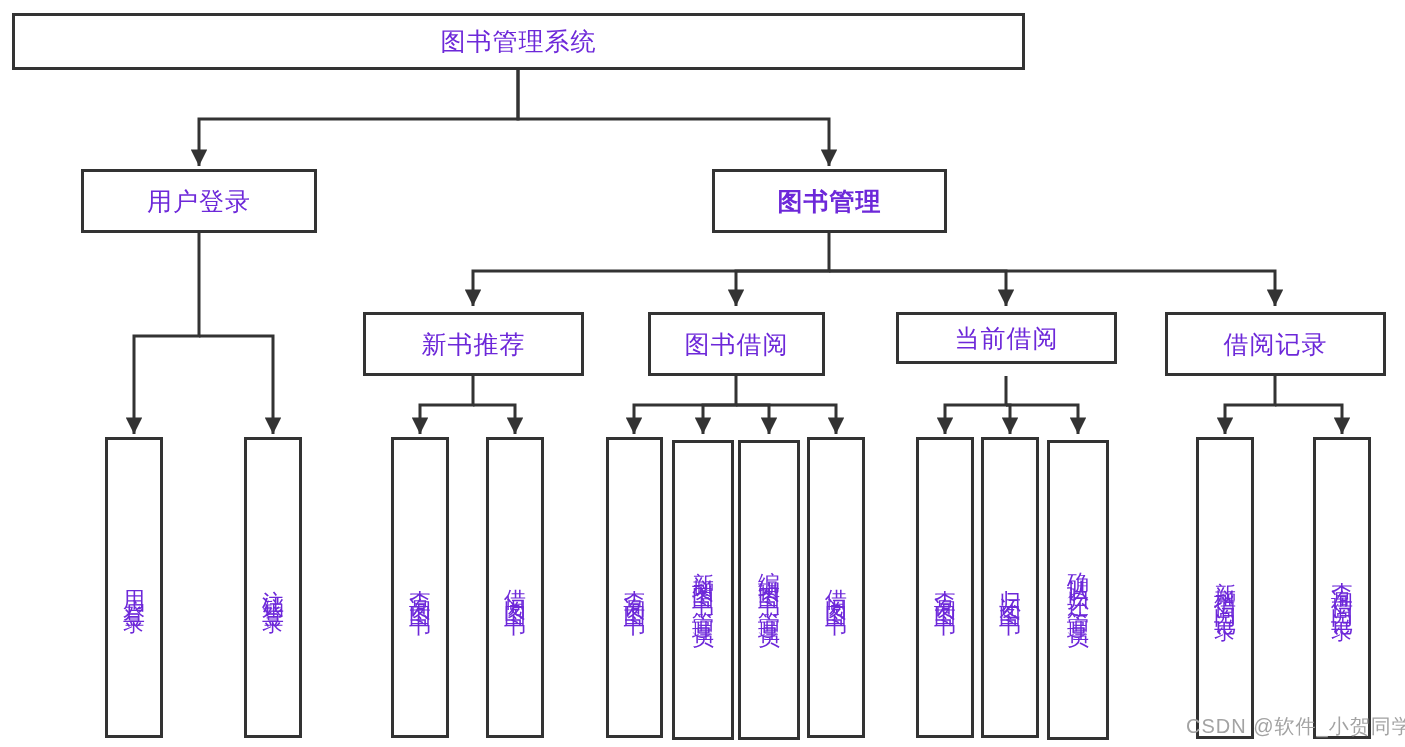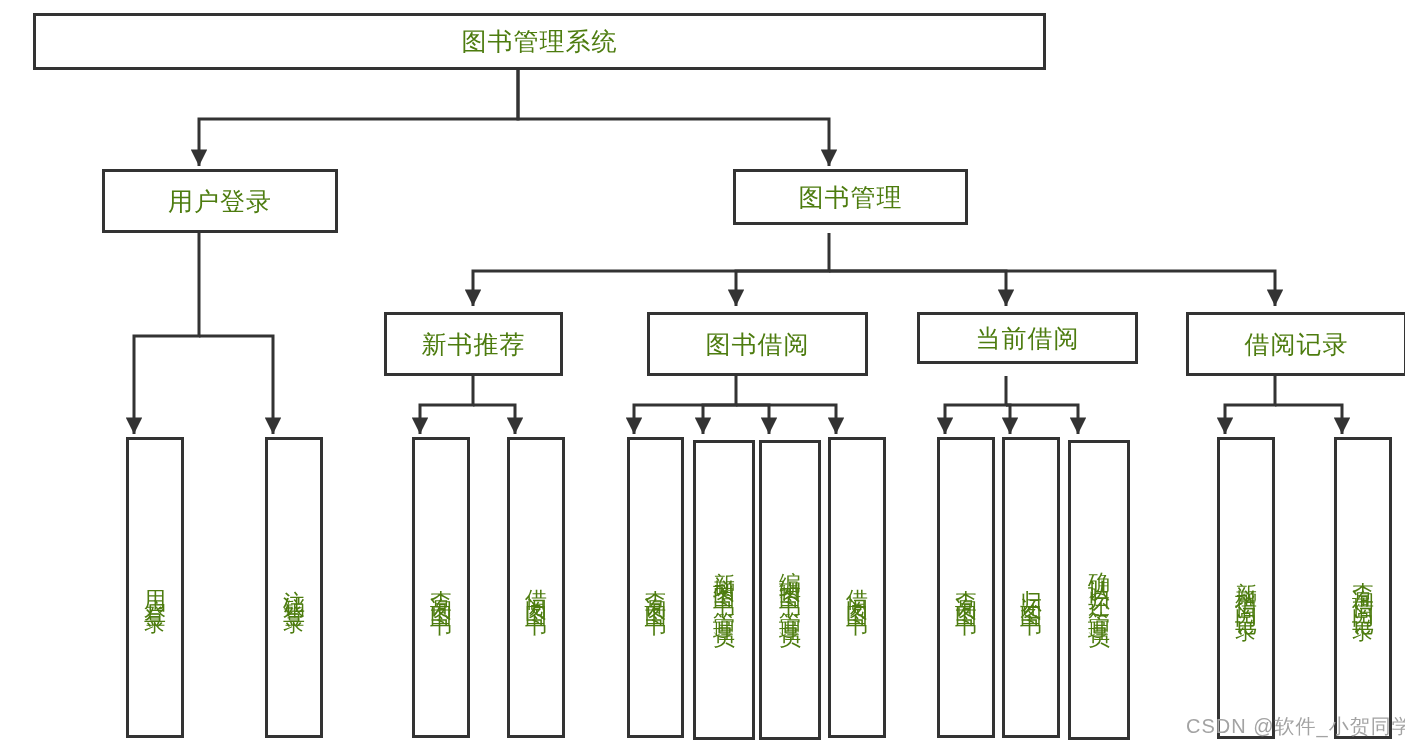--- a/index.html
+++ b/index.html
@@ -11,26 +11,25 @@
     position: relative;
     overflow: hidden;
   }
   .stage { position: absolute; inset: 0; }
   svg.wires { position: absolute; left: 0; top: 0; }
   .wires path.w { fill: none; stroke: #333333; stroke-width: 3; }
   .box {
     position: absolute;
     background: #ffffff;
     border: 3px solid #333333;
-    color: #4d7c0f;
+    color: #6d28d9;
     display: flex;
     align-items: center;
     justify-content: center;
     z-index: 2;
-    margin-left: 21px;
   }
   .h { font-size: 25px; letter-spacing: 1px; white-space: nowrap; }
   .v {
     writing-mode: vertical-rl;
     text-orientation: mixed;
     font-size: 22px;
     letter-spacing: 8px;
     line-height: 1;
     white-space: nowrap;
   }
@@ -79,24 +78,24 @@
     <path class="w" d="M1006 405 H1010 V434" marker-end="url(#arw)"></path>
     <path class="w" d="M1006 405 H1078 V434" marker-end="url(#arw)"></path>
 
     <path class="w" d="M1275 376 V405 H1225 V434" marker-end="url(#arw)"></path>
     <path class="w" d="M1275 405 H1342 V434" marker-end="url(#arw)"></path>
   </svg>
 
   <div class="box h" style="left:12px; top:13px; width:1013px; height:57px;">图书管理系统</div>
 
   <div class="box h" style="left:81px; top:169px; width:236px; height:64px;">用户登录</div>
-  <div class="box h" style="left:712px; top:169px; width:235px; height:56px;">图书管理</div>
+  <div class="box h" style="left:712px; top:169px; width:235px; height:64px;font-weight:bold;">图书管理</div>
 
-  <div class="box h" style="left:363px; top:312px; width:179px; height:64px;">新书推荐</div>
-  <div class="box h" style="left:626px; top:312px; width:221px; height:64px;text-align:right;">图书借阅</div>
+  <div class="box h" style="left:363px; top:312px; width:221px; height:64px;">新书推荐</div>
+  <div class="box h" style="left:648px; top:312px; width:177px; height:64px;text-align:right;">图书借阅</div>
   <div class="box h" style="left:896px; top:312px; width:221px; height:52px;">当前借阅</div>
   <div class="box h" style="left:1165px; top:312px; width:221px; height:64px;">借阅记录</div>
 
   <div class="box v" style="left:105px; top:437px; width:58px; height:301px;">用户登录</div>
   <div class="box v" style="left:244px; top:437px; width:58px; height:301px;">注销登录</div>
 
   <div class="box v" style="left:391px; top:437px; width:58px; height:301px;">查询图书</div>
   <div class="box v" style="left:486px; top:437px; width:58px; height:301px;">借阅图书</div>
 
   <div class="box v" style="left:606px; top:437px; width:57px; height:301px;">查询图书</div>

